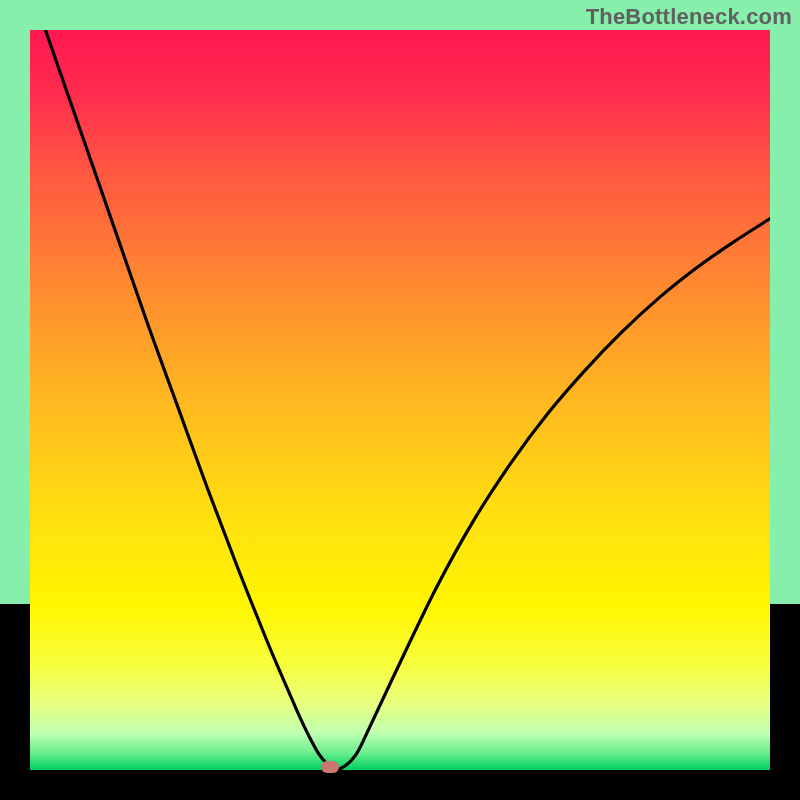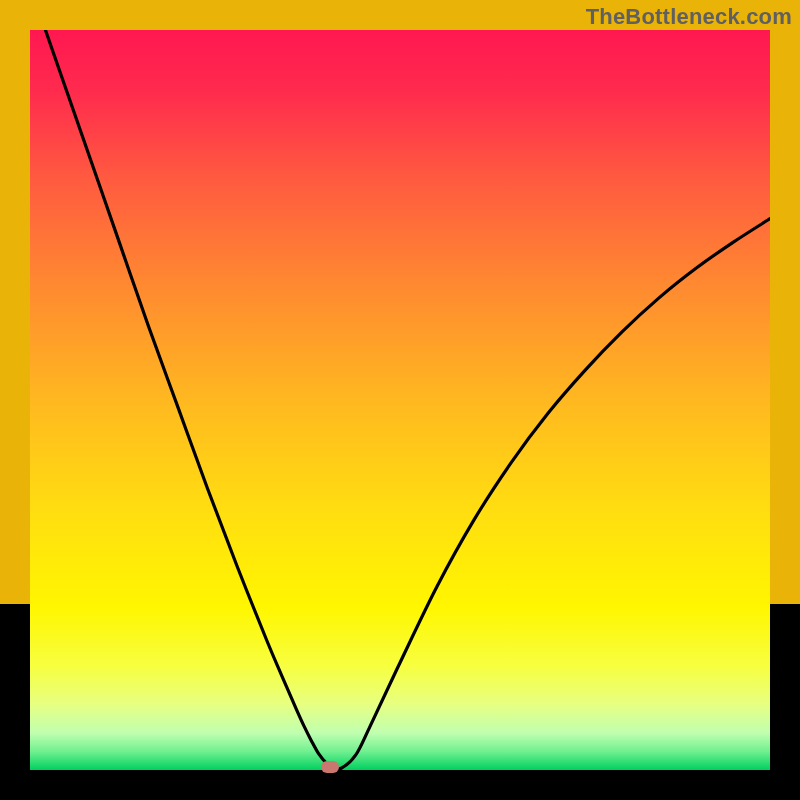--- a/index.html
+++ b/index.html
@@ -9,21 +9,21 @@
     height: 800px;
     background: #000;
     overflow: hidden;
   }
   .frame {
     position: absolute;
     left: 0;
     top: 0;
     width: 800px;
     height: 604px;
-    background: #eab308;
+    background: #86efac;
   }
   .plot {
     position: absolute;
     left: 30px;
     top: 30px;
     width: 740px;
     height: 740px;
     
     background: linear-gradient(to bottom, #ff1a4d, #ffe600, #00d050);
   }

